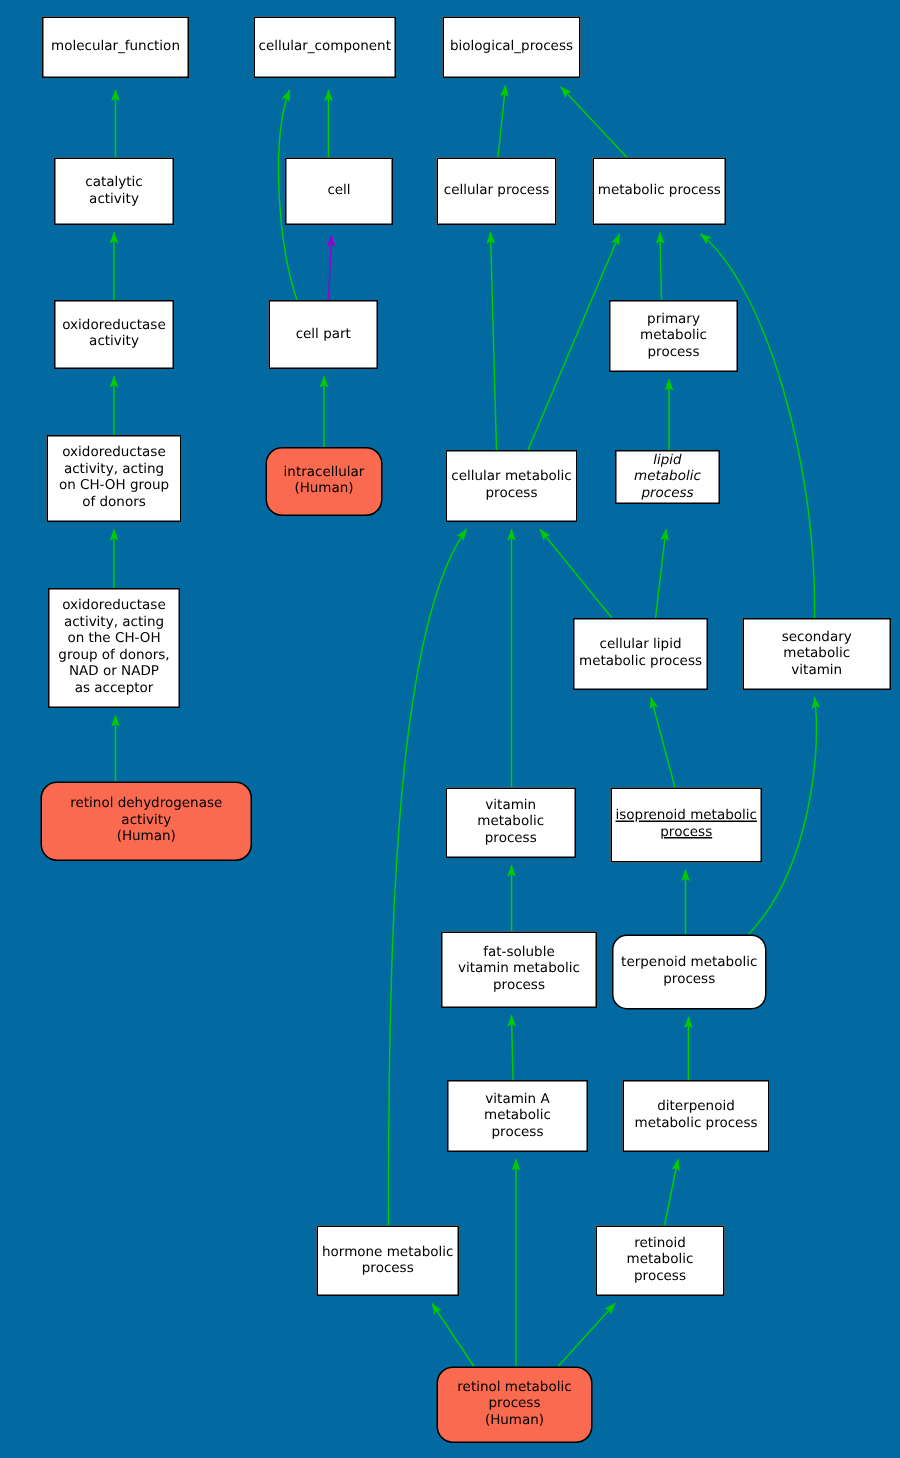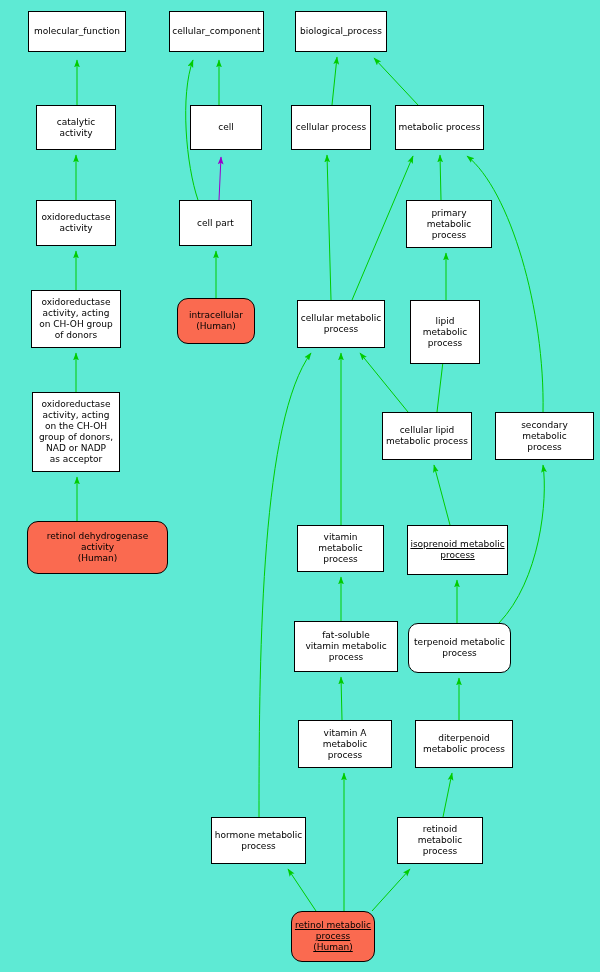--- a/index.html
+++ b/index.html
@@ -1,17 +1,17 @@
 <!DOCTYPE html>
 <html><head>
 <meta charset="utf-8">
 <style>
   html,body{margin:0;padding:0;background:#ffffff;}
   body{width:600px;height:972px;font-family:"DejaVu Sans",sans-serif;}
-  #canvas{position:relative;width:600px;height:972px;overflow:hidden;background:#5eead4;}
+  #canvas{position:relative;width:600px;height:972px;overflow:hidden;background:#0369a1;}
   svg.edges{position:absolute;left:0;top:0;width:600px;height:972px;pointer-events:none;}
   .node{position:absolute;box-sizing:border-box;border:1px solid #000;background:#fff;
         display:flex;align-items:center;justify-content:center;text-align:center;
         font-size:9px;line-height:11px;color:#000;padding:1px 2px;z-index:5;}
   .node.hl{background:#fa6a50;border-radius:11px;}
   .node .lbl{display:block;width:100%;white-space:pre-line;}
 </style>
 </head>
 <body>
 
@@ -98,39 +98,39 @@
 of donors</span>
       </div>
       <div class="node hl" style="left: 177px; top: 298px; width: 78px; height: 46px; background: rgb(250, 106, 80);">
         <span class="lbl">intracellular
 (Human)</span>
       </div>
       <div class="node" style="left: 297px; top: 300px; width: 88px; height: 48px;">
         <span class="lbl">cellular metabolic
 process</span>
       </div>
-      <div class="node" style="left: 410px; top: 300px; width: 70px; height: 64px;">
+      <div class="node" style="left: 410px; top: 300px; width: 70px; height: 36px; font-style: italic;">
         <span class="lbl">lipid metabolic
 process</span>
       </div>
       <div class="node" style="left: 32px; top: 392px; width: 88px; height: 80px;">
         <span class="lbl">oxidoreductase
 activity, acting
 on the CH-OH
 group of donors,
 NAD or NADP
 as acceptor</span>
       </div>
       <div class="node" style="left: 382px; top: 412px; width: 90px; height: 48px;">
         <span class="lbl">cellular lipid
 metabolic process</span>
       </div>
       <div class="node" style="left: 495px; top: 412px; width: 99px; height: 48px;">
         <span class="lbl">secondary metabolic
-process</span>
+vitamin</span>
       </div>
       <div class="node hl" style="left: 6px; top: 521px; width: 141px; height: 53px; background: rgb(250, 106, 80); margin-left: 21px;">
         <span class="lbl">retinol dehydrogenase
 activity
 (Human)</span>
       </div>
       <div class="node" style="left: 297px; top: 525px; width: 87px; height: 47px;">
         <span class="lbl">vitamin metabolic
 process</span>
       </div>
@@ -156,19 +156,19 @@
 metabolic process</span>
       </div>
       <div class="node" style="left: 211px; top: 817px; width: 95px; height: 47px;">
         <span class="lbl">hormone metabolic
 process</span>
       </div>
       <div class="node" style="left: 397px; top: 817px; width: 86px; height: 47px;">
         <span class="lbl">retinoid metabolic
 process</span>
       </div>
-      <div class="node hl" style="left: 291px; top: 911px; width: 84px; height: 51px; background: rgb(250, 106, 80); text-decoration: underline;">
+      <div class="node hl" style="left: 291px; top: 911px; width: 104px; height: 51px; background: rgb(250, 106, 80);">
         <span class="lbl">retinol metabolic
 process
 (Human)</span>
       </div>
     </div>
 </div>
 
 </body></html>

